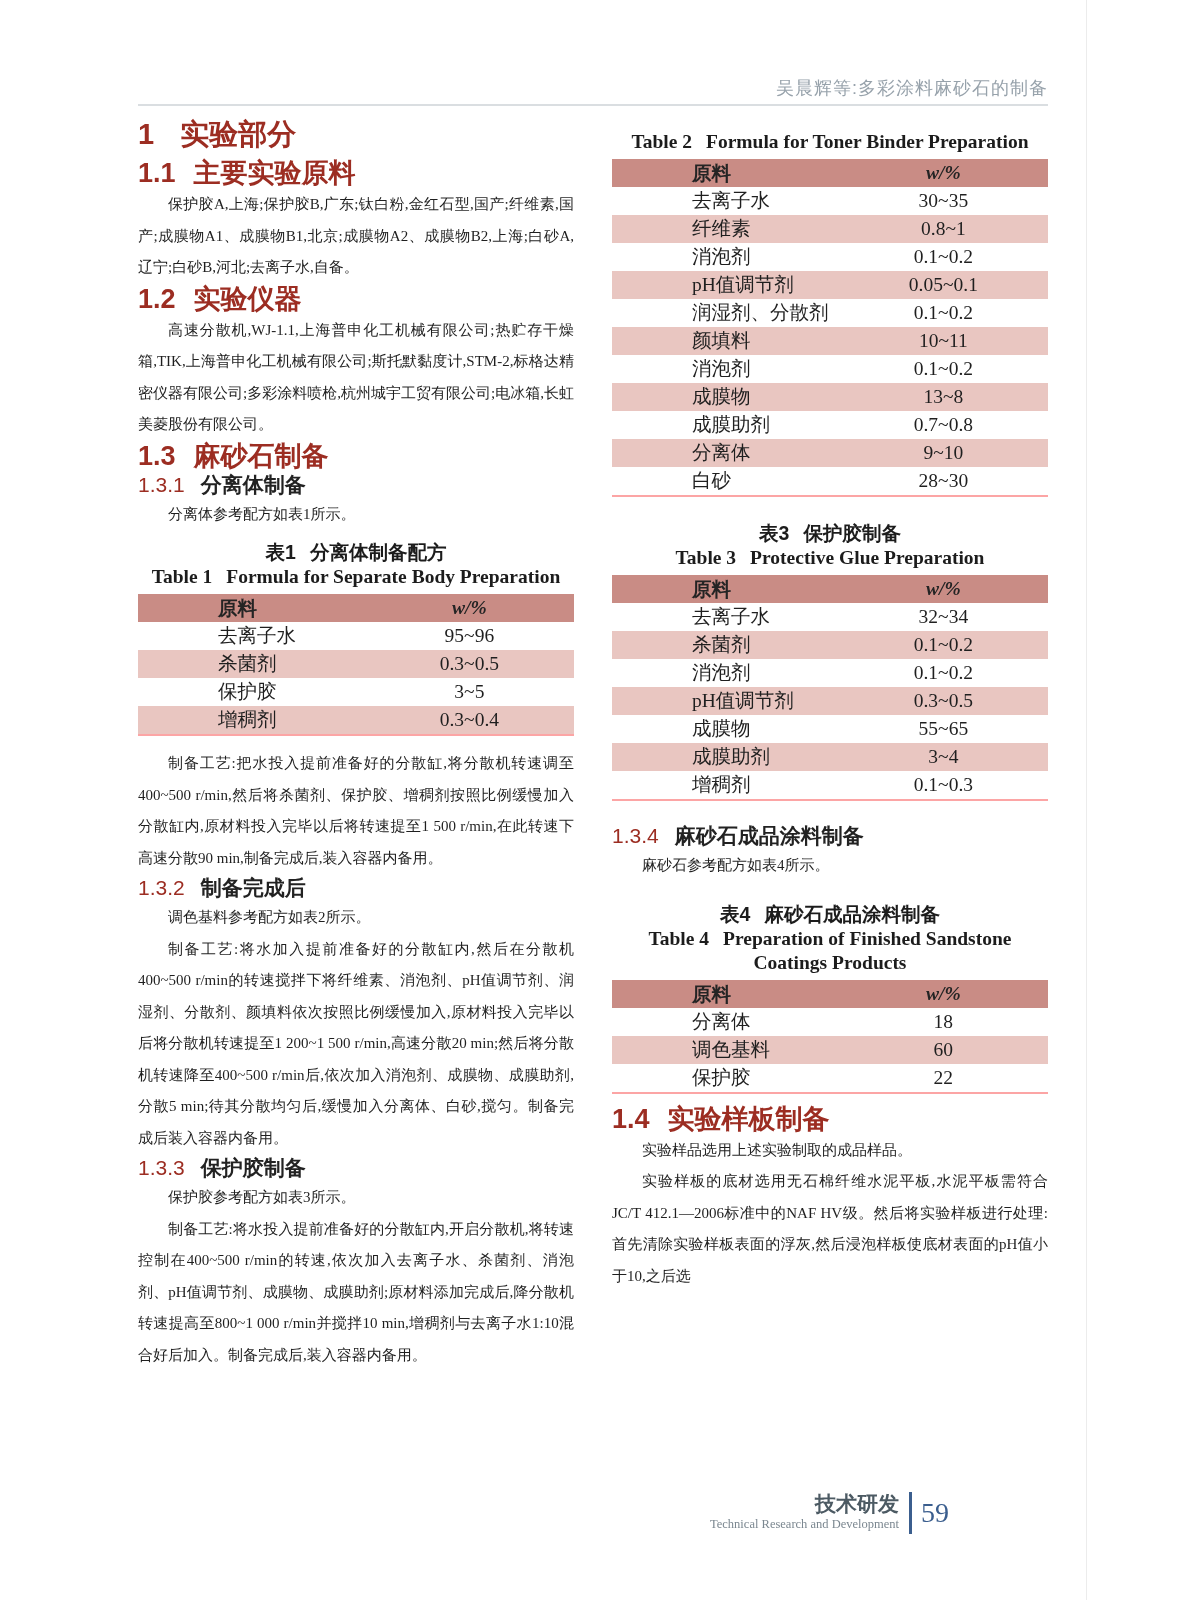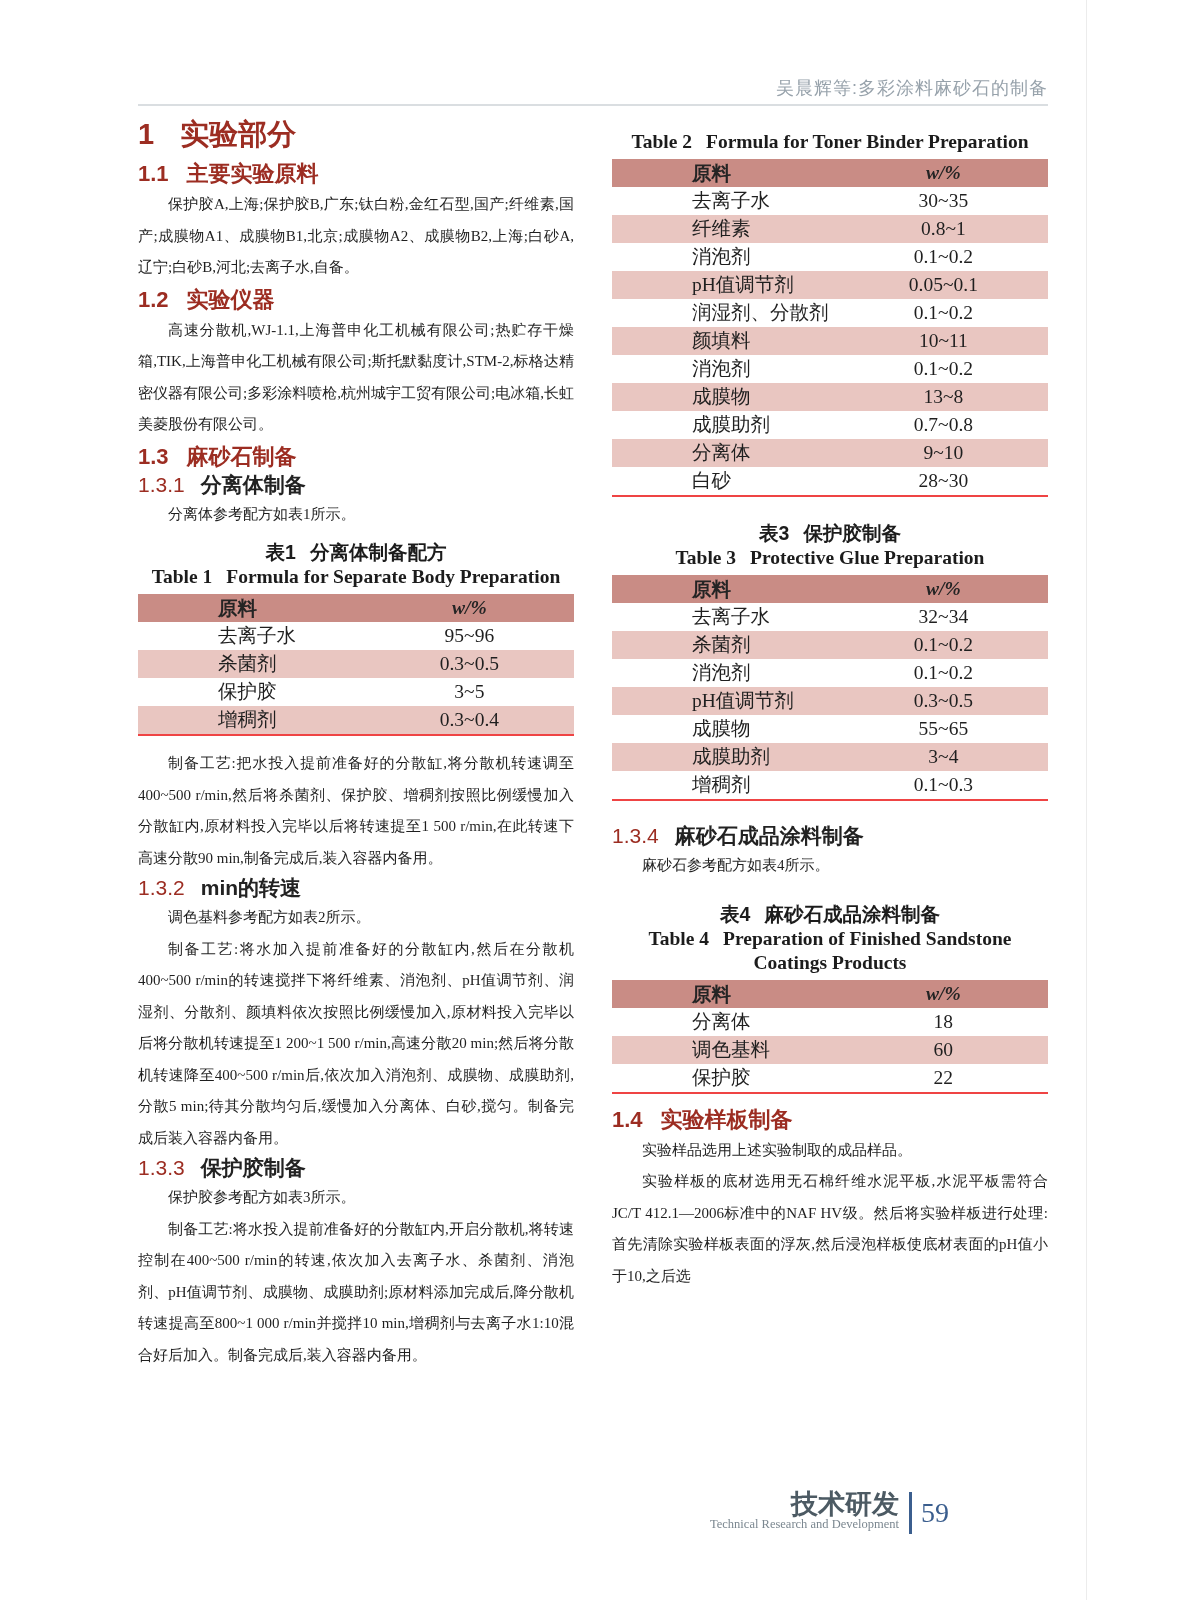--- a/index.html
+++ b/index.html
@@ -10,52 +10,52 @@
         font-family:"Liberation Sans","DejaVu Sans",sans-serif;font-size:18px;color:#97a2ab;letter-spacing:1px;}
   .head-rule{position:absolute;top:104px;left:138px;width:910px;height:2px;background:#dadee1;}
   
   .col-left{position:absolute;left:138px;top:116px;width:436px;}
   .col-right{position:absolute;left:612px;top:130px;width:436px;}
   
   .h1{font-family:"Liberation Sans","DejaVu Sans",sans-serif;font-weight:bold;color:#9c2d22;
       font-size:29px;line-height:36px;margin:0 0 8px 0;}
   .h1 .num{margin-right:26px;}
   .h2{font-family:"Liberation Sans","DejaVu Sans",sans-serif;font-weight:bold;color:#9c2d22;
-      font-size:22px;line-height:27px;margin:2px 0 2px 0;}
+      font-size:27px;line-height:27px;margin:2px 0 2px 0;}
   .h2 .num{margin-right:18px;}
   .h3{font-family:"Liberation Sans","DejaVu Sans",sans-serif;font-size:21px;line-height:26px;margin:1px 0 1px 0;}
   .h3 .num{color:#9c2d22;margin-right:16px;}
   .h3 .t{font-weight:bold;color:#222;}
   .mt22{margin-top:22px;}
   .mt6{margin-top:6px;}
   
   .para{font-size:15px;line-height:31.5px;text-align:justify;text-indent:2em;margin:0;}
   .mt14{margin-top:14px;}
   
   .table-block{margin:10px 0 12px 0;}
   .tbl-caption-cn{text-align:center;font-family:"Liberation Sans","DejaVu Sans",sans-serif;
       font-weight:bold;font-size:19.5px;line-height:25px;color:#1c1c1c;}
   .tbl-caption-cn .lab{margin-right:14px;}
   .tbl-caption-en{text-align:center;font-family:"Liberation Serif","DejaVu Serif",serif;
       font-weight:bold;font-size:19.5px;line-height:24px;color:#1c1c1c;margin-bottom:5px;}
   .tbl-caption-en .lab{margin-right:14px;}
-  table.formula-table{width:100%;border-collapse:collapse;border-bottom:2px solid #ef4444;}
+  table.formula-table{width:100%;border-collapse:collapse;border-bottom:2px solid #fca5a5;}
   table.formula-table th,table.formula-table td{height:28px;padding:0;vertical-align:middle;
       font-size:19.5px;line-height:28px;}
   table.formula-table th:first-child,table.formula-table td:first-child{width:52%;text-align:left;padding-left:80px;}
   table.formula-table th:last-child,table.formula-table td:last-child{width:48%;text-align:center;}
   table.formula-table thead th{background:#c98c85;font-family:"Liberation Sans","DejaVu Sans",sans-serif;
       font-weight:bold;color:#242424;}
   table.formula-table thead th:last-child{font-family:"Liberation Serif","DejaVu Serif",serif;font-style:italic;}
   table.formula-table tbody tr:nth-child(even) td{background:#e9c6c1;}
   
   .footer{position:absolute;top:1492px;right:137px;display:flex;align-items:flex-start;}
   .footer-text{text-align:right;margin-right:10px;}
   .footer-cn{font-family:"Liberation Sans","DejaVu Sans",sans-serif;font-weight:bold;
-      font-size:27px;line-height:24px;color:#4c5a63;}
+      font-size:21px;line-height:24px;color:#4c5a63;}
   .footer-en{font-family:"Liberation Serif","DejaVu Serif",serif;font-size:12.5px;line-height:16px;color:#7b8790;}
   .footer-bar{width:3px;height:42px;background:#3b5e8e;margin:0 9px 0 0;}
   .footer-page{font-family:"Liberation Serif","DejaVu Serif",serif;font-size:28px;line-height:34px;
       color:#3b5e8e;margin-top:4px;}
 </style>
 </head>
 <body>
 
 <div class="page">
 
@@ -119,21 +119,21 @@
                 <td>0.3~0.4</td>
               </tr>
             </tbody>
           </table>
         </div>
     </div>
 
     <p class="para">制备工艺:把水投入提前准备好的分散缸,将分散机转速调至400~500 r/min,然后将杀菌剂、保护胶、增稠剂按照比例缓慢加入分散缸内,原材料投入完毕以后将转速提至1 500 r/min,在此转速下高速分散90 min,制备完成后,装入容器内备用。</p>
 
     <div class="h3">
-      <span class="num">1.3.2</span><span class="t">min的转速</span>
+      <span class="num">1.3.2</span><span class="t">制备完成后</span>
     </div>
     <p class="para">调色基料参考配方如表2所示。</p>
     <p class="para">制备工艺:将水加入提前准备好的分散缸内,然后在分散机400~500 r/min的转速搅拌下将纤维素、消泡剂、pH值调节剂、润湿剂、分散剂、颜填料依次按照比例缓慢加入,原材料投入完毕以后将分散机转速提至1 200~1 500 r/min,高速分散20 min;然后将分散机转速降至400~500 r/min后,依次加入消泡剂、成膜物、成膜助剂,分散5 min;待其分散均匀后,缓慢加入分离体、白砂,搅匀。制备完成后装入容器内备用。</p>
 
     <div class="h3">
       <span class="num">1.3.3</span><span class="t">保护胶制备</span>
     </div>
     <p class="para">保护胶参考配方如表3所示。</p>
     <p class="para">制备工艺:将水投入提前准备好的分散缸内,开启分散机,将转速控制在400~500 r/min的转速,依次加入去离子水、杀菌剂、消泡剂、pH值调节剂、成膜物、成膜助剂;原材料添加完成后,降分散机转速提高至800~1 000 r/min并搅拌10 min,增稠剂与去离子水1:10混合好后加入。制备完成后,装入容器内备用。</p>
   </div>

